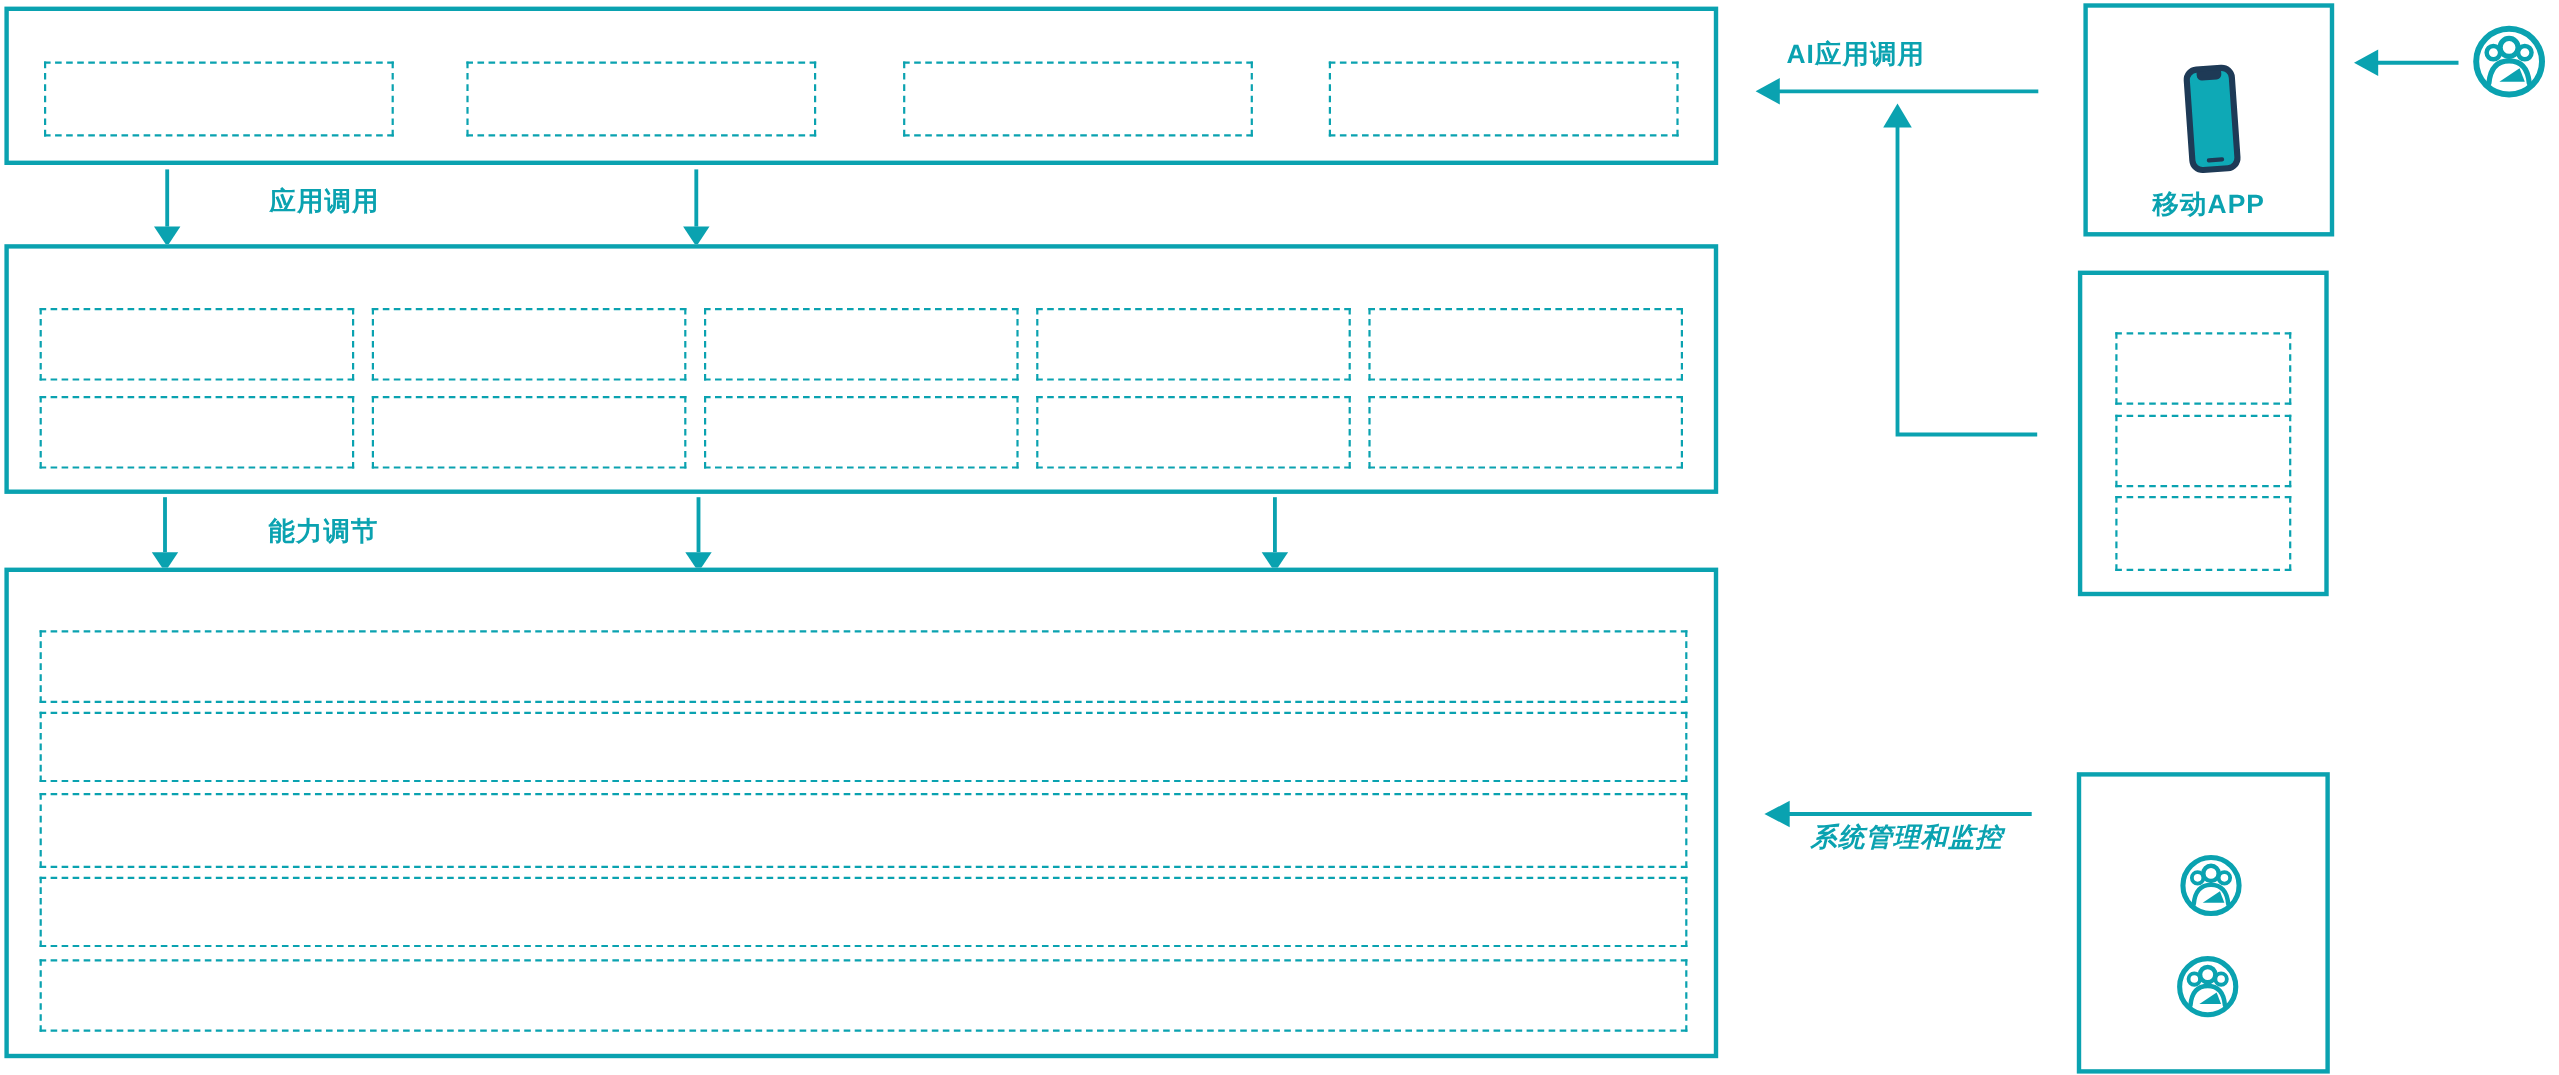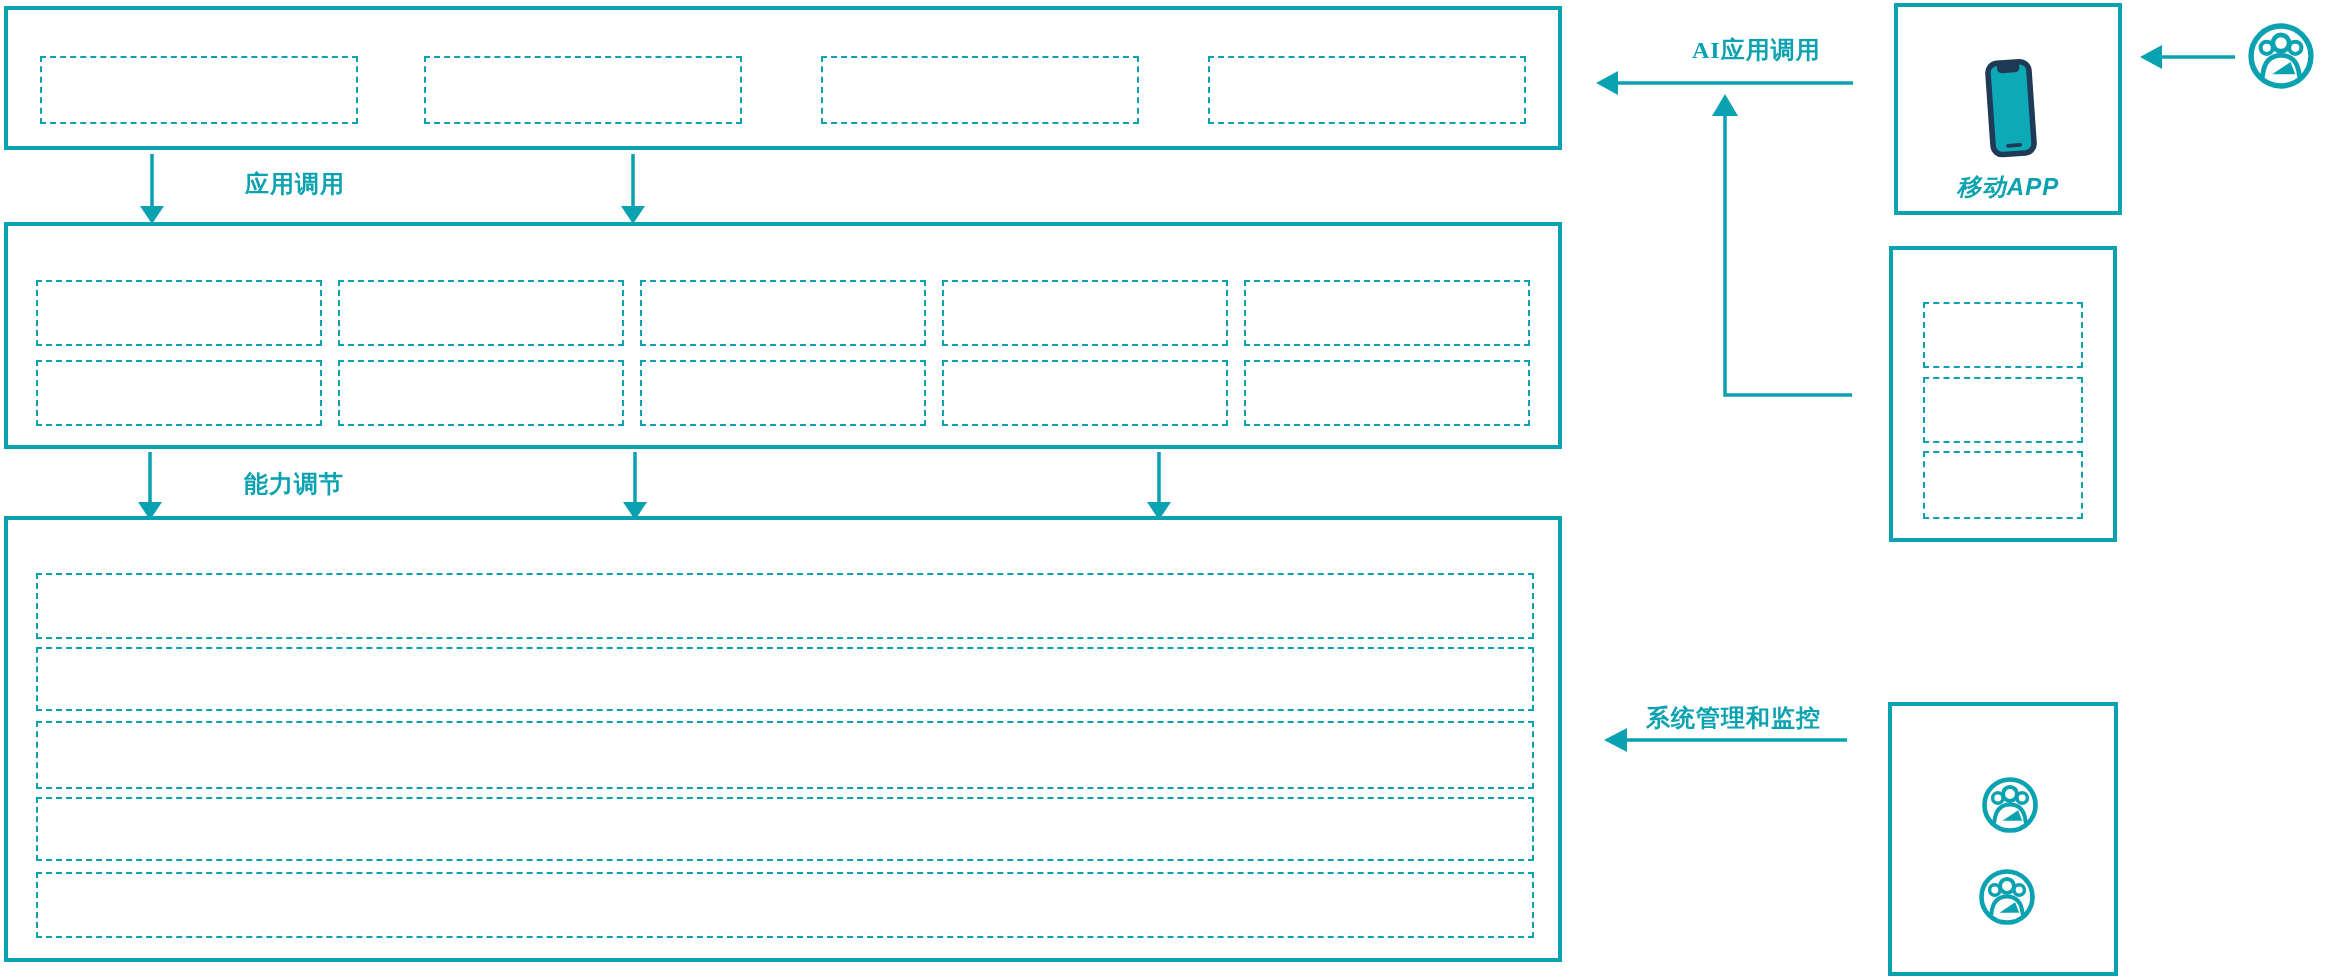--- a/index.html
+++ b/index.html
@@ -9,21 +9,21 @@
   }
   *{box-sizing:border-box;margin:0;padding:0;}
   html,body{background:var(--background);}
   body{font-family:"Liberation Sans","DejaVu Sans",sans-serif;}
   .canvas{
     position:relative;width:2326px;height:977px;background:var(--background);overflow:hidden;
   }
   .connectors{position:absolute;left:0;top:0;width:2326px;height:977px;pointer-events:none;}
   .connectors path{stroke:var(--accent);stroke-width:3.5;fill:none;}
   .connectors polygon{fill:var(--accent);}
-  .solid-box{position:absolute;border:4px solid var(--accent);background:var(--background);font-style:italic;}
+  .solid-box{position:absolute;border:4px solid var(--accent);background:var(--background);}
   .dashed-box{position:absolute;border:2px dashed var(--accent);background:var(--background);}
   .diagram-label{
     position:absolute;color:var(--accent);font-weight:bold;font-size:24px;
     letter-spacing:1px;white-space:nowrap;line-height:1.2;
   }
   .center-label{left:0;right:0;text-align:center;}
   .icon-svg{position:absolute;}
   .icon-svg .stroke{stroke:var(--accent);fill:none;}
   .icon-svg .fill{fill:var(--accent);}
 </style>
@@ -113,38 +113,38 @@
     <svg class="icon-svg" style="left:86px;top:50px;" width="56" height="104" viewBox="0 0 60 110">
       <g transform="rotate(-4 30 55)">
         <rect x="7" y="5" width="44" height="98" rx="10" fill="#0EA9B6" stroke="var(--phone-body)" stroke-width="6"></rect>
         <path d="M17 7 h24 v4 a5 5 0 0 1 -5 5 h-14 a5 5 0 0 1 -5 -5 z" fill="var(--phone-body)"></path>
         <rect x="21" y="92" width="17" height="4" rx="2" fill="var(--phone-body)"></rect>
       </g>
     </svg>
     <div class="diagram-label center-label" style="top:166px;">移动APP</div>
   </div>
 
-  <div class="diagram-label" style="left:1692px;top:36px;font-family:Liberation Serif, serif;">AI应用调用</div>
+  <div class="diagram-label" style="left:1624px;top:36px;">AI应用调用</div>
 
   <svg class="icon-svg" style="left:2247px;top:22px;" width="68" height="68" viewBox="0 0 100 100">
     <circle class="stroke" cx="50" cy="50" r="44" stroke-width="8"></circle>
     <circle class="stroke" cx="50" cy="31" r="12" stroke-width="7"></circle>
     <circle class="stroke" cx="29" cy="38" r="9" stroke-width="6"></circle>
     <circle class="stroke" cx="71" cy="38" r="9" stroke-width="6"></circle>
     <path class="stroke" d="M23 79 C25 57 35 49 50 49 C65 49 75 57 77 79" stroke-width="7" stroke-linecap="round"></path>
     <path class="fill" d="M37 77 L71 77 L64 59 Z"></path>
   </svg>
 
   <div class="solid-box" style="left:1889px;top:246px;width:228px;height:296px;">
     <div class="dashed-box" style="left:30px;top:52px;width:160px;height:66px;"></div>
     <div class="dashed-box" style="left:30px;top:127px;width:160px;height:66px;"></div>
     <div class="dashed-box" style="left:30px;top:201px;width:160px;height:68px;"></div>
   </div>
 
-  <div class="diagram-label" style="left:1646px;top:704px;">系统管理和监控</div>
+  <div class="diagram-label" style="left:1646px;top:748px;font-style:italic;">系统管理和监控</div>
 
   <div class="solid-box" style="left:1888px;top:702px;width:230px;height:274px;">
     <svg class="icon-svg" style="left:89px;top:70px;" width="58" height="58" viewBox="0 0 100 100">
       <circle class="stroke" cx="50" cy="50" r="44" stroke-width="8"></circle>
       <circle class="stroke" cx="50" cy="31" r="12" stroke-width="7"></circle>
       <circle class="stroke" cx="29" cy="38" r="9" stroke-width="6"></circle>
       <circle class="stroke" cx="71" cy="38" r="9" stroke-width="6"></circle>
       <path class="stroke" d="M23 79 C25 57 35 49 50 49 C65 49 75 57 77 79" stroke-width="7" stroke-linecap="round"></path>
       <path class="fill" d="M37 77 L71 77 L64 59 Z"></path>
     </svg>

